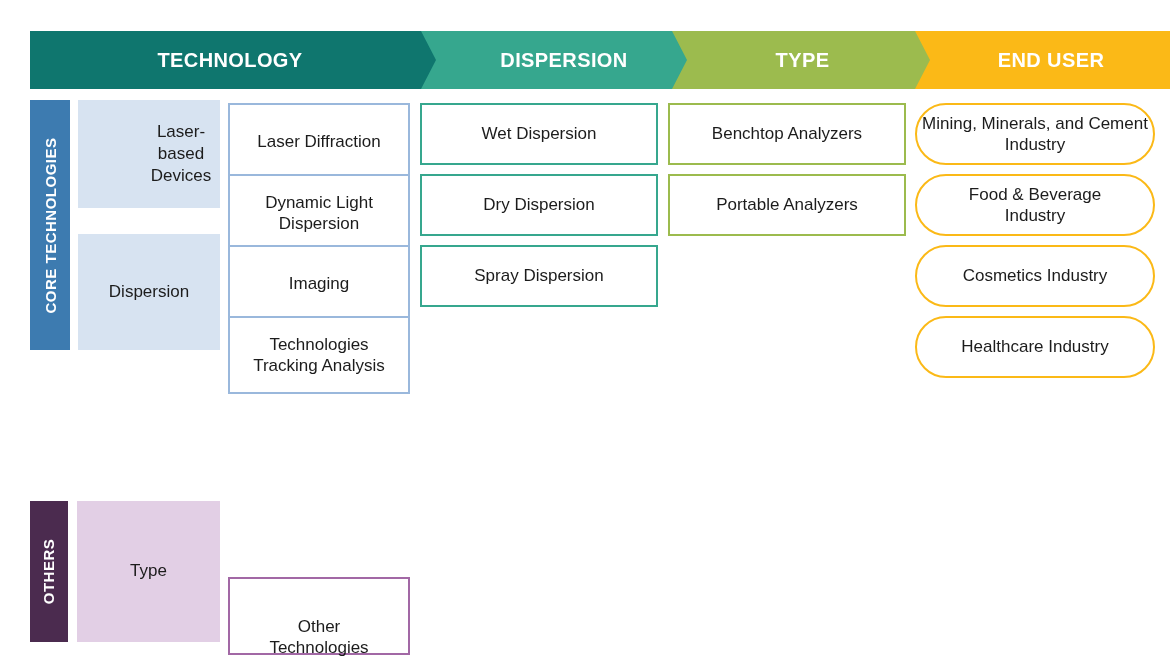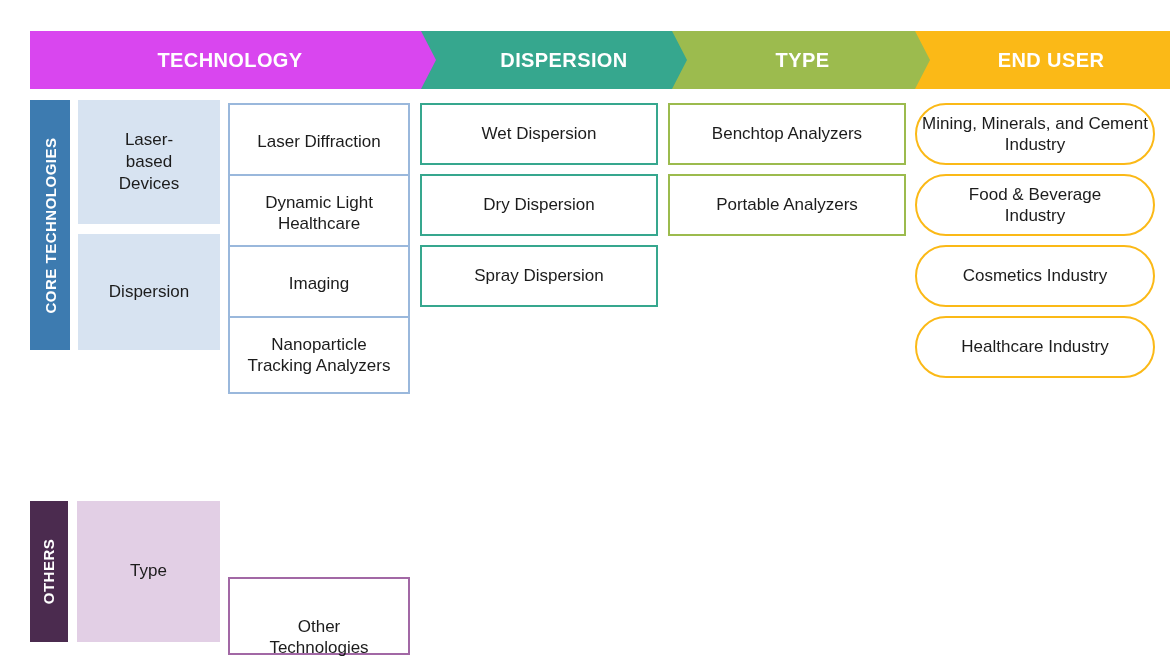--- a/index.html
+++ b/index.html
@@ -13,38 +13,38 @@
   }
   
   .chev{
     position:absolute;top:31px;height:58px;
     display:flex;align-items:center;justify-content:center;
     color:#ffffff;font-size:20px;font-weight:bold;letter-spacing:.4px;
   }
   .chev span{position:relative;}
   .chev-first{clip-path:polygon(0 0, calc(100% - 23px) 0, 100% 50%, calc(100% - 23px) 100%, 0 100%);padding-right:20px;}
   .chev-next{clip-path:polygon(0 0, calc(100% - 23px) 0, 100% 50%, calc(100% - 23px) 100%, 0 100%, 15px 50%);padding:0 16px 0 10px;}
-  .c-tech{left:30px;width:400px;background:#d946ef;}
+  .c-tech{left:30px;width:400px;background:#0f766e;}
   .c-disp{left:421px;width:266px;background:#36A78E;}
   .c-type{left:672px;width:241px;background:#9CBB4E;}
   .c-user{left:915px;width:252px;background:#FBB917;}
   
   .vbar{
     position:absolute;display:flex;align-items:center;justify-content:center;
     color:#ffffff;font-weight:bold;font-size:15px;letter-spacing:.5px;
   }
   .vbar .vtext{transform:rotate(-90deg);white-space:nowrap;}
   .v-core{left:30px;top:100px;width:40px;height:250px;background:#3D7BB0;}
   .v-others{left:30px;top:501px;width:38px;height:141px;background:#4B2B4F;}
   
   .fillbox{
     position:absolute;display:flex;align-items:center;justify-content:center;
     text-align:center;font-size:17px;line-height:1.3;
   }
-  .f-laser{left:78px;top:100px;width:142px;height:124px;background:#D7E3F1;}
+  .f-laser{left:78px;top:100px;width:142px;height:108px;background:#D7E3F1;justify-content:flex-end;}
   .f-disp{left:78px;top:234px;width:142px;height:116px;background:#D7E3F1;}
   .f-type{left:77px;top:501px;width:143px;height:141px;background:#E2CFE5;}
   
   .obox{
     position:absolute;box-sizing:border-box;background:#ffffff;
     display:flex;align-items:center;justify-content:center;
     text-align:center;font-size:17px;line-height:1.25;
     border:2px solid #9AB8DC;
   }
   .b-blue{border-color:#9AB8DC;}
@@ -96,27 +96,27 @@
     <span>Dispersion</span>
   </div>
   <div class="fillbox f-type">
     <span>Type</span>
   </div>
 
   <div class="obox b-blue w2 r1">
     <span>Laser Diffraction</span>
   </div>
   <div class="obox b-blue w2 r2">
-    <span>Dynamic Light Healthcare</span>
+    <span>Dynamic Light Dispersion</span>
   </div>
   <div class="obox b-blue w2 r3">
     <span>Imaging</span>
   </div>
   <div class="obox b-blue w2 r4">
-    <span class="mw150">Nanoparticle Tracking Analyzers</span>
+    <span class="mw150">Technologies Tracking Analysis</span>
   </div>
   <div class="obox b-purple w2 r7">
     <span class="mw120">Other Technologies</span>
   </div>
 
   <div class="obox b-teal w3 r1">
     <span>Wet Dispersion</span>
   </div>
   <div class="obox b-teal w3 r2">
     <span>Dry Dispersion</span>

